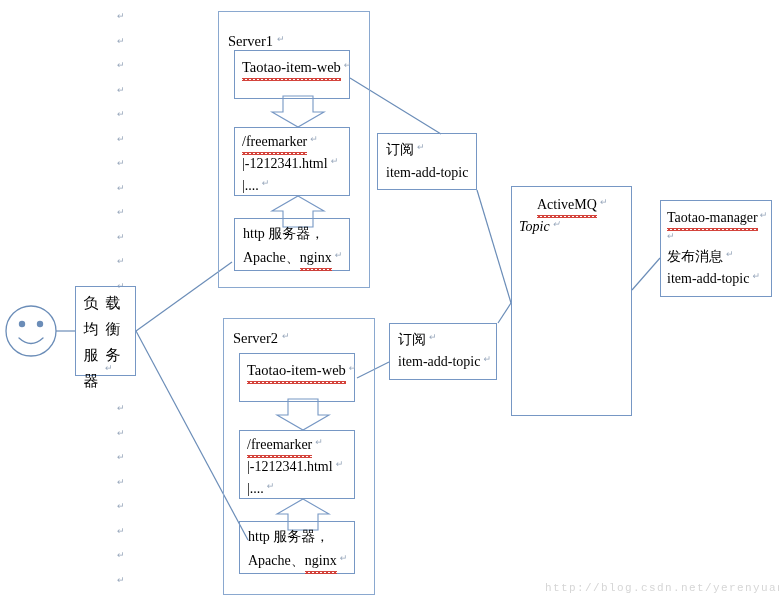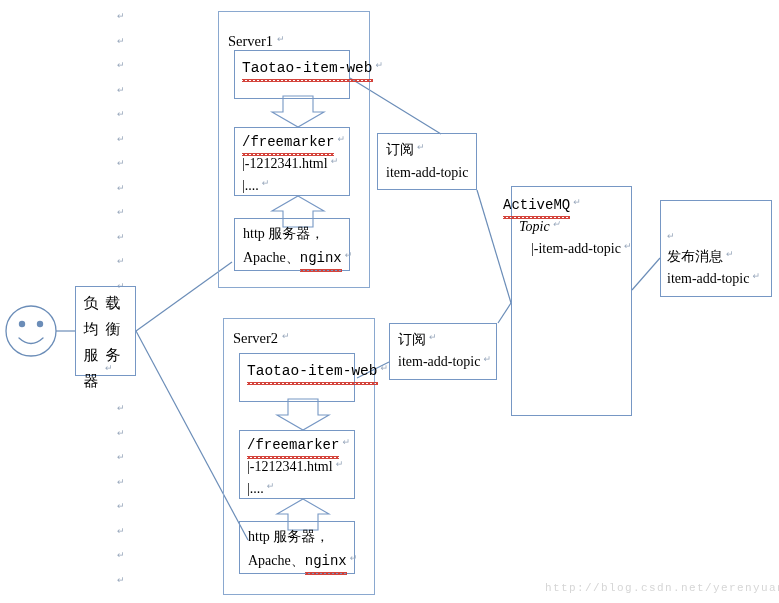--- a/index.html
+++ b/index.html
@@ -34,21 +34,20 @@
     font-size: 14.5px;
     line-height: 25px;
     white-space: nowrap;
     color: #000;
   }
   .txt-sm { font-size: 14px; }
   
   .sq {
     position: relative;
     display: inline-block;
-    font-family: Liberation Mono, monospace;
   }
   .sq::after {
     content: "";
     position: absolute;
     left: 0;
     right: 0;
     bottom: -1px;
     height: 3px;
     background-image:
       linear-gradient(45deg, transparent 42%, #d23b32 42%, #d23b32 58%, transparent 58%),
@@ -258,31 +257,31 @@
 
   <div class="box" style="left:389px; top:323px; width:108px; height:57px;"></div>
   <div class="txt txt-sm" style="left:398px; top:327px;">
     <span>订阅</span><span class="pmark" style="position:relative; left:3px; top:-4px;">↵</span>
   </div>
   <div class="txt txt-sm" style="left:398px; top:349px;">
     <span>item-add-topic</span><span class="pmark" style="position:relative; left:3px; top:-4px;">↵</span>
   </div>
 
   <div class="box" style="left:511px; top:186px; width:121px; height:230px;"></div>
-  <div class="txt txt-sm" style="left:503px; top:192px;">
+  <div class="txt txt-sm" style="left:537px; top:192px;">
     <span class="sq">ActiveMQ</span><span class="pmark" style="position:relative; left:3px; top:-4px;">↵</span>
   </div>
   <div class="txt txt-sm" style="left:519px; top:214px;font-style:italic;">
     <span>Topic</span><span class="pmark" style="position:relative; left:3px; top:-4px;">↵</span>
   </div>
-  <div class="txt txt-sm" style="left:531px; top:236px;">
-    <span>|-item-add-topic</span><span class="pmark" style="position:relative; left:3px; top:-4px;">↵</span>
-  </div>
 
   <div class="box" style="left:660px; top:200px; width:112px; height:97px;"></div>
+  <div class="txt txt-sm" style="left:667px; top:205px;">
+    <span class="sq">Taotao-manager</span><span class="pmark" style="position:relative; left:2px; top:-4px;">↵</span>
+  </div>
   <div class="txt txt-sm" style="left:667px; top:226px;">
     <span></span><span class="pmark" style="position:relative; top:-4px;">↵</span>
   </div>
   <div class="txt txt-sm" style="left:667px; top:244px;">
     <span>发布消息</span><span class="pmark" style="position:relative; left:3px; top:-4px;">↵</span>
   </div>
   <div class="txt txt-sm" style="left:667px; top:266px;">
     <span>item-add-topic</span><span class="pmark" style="position:relative; left:3px; top:-4px;">↵</span>
   </div>
 

